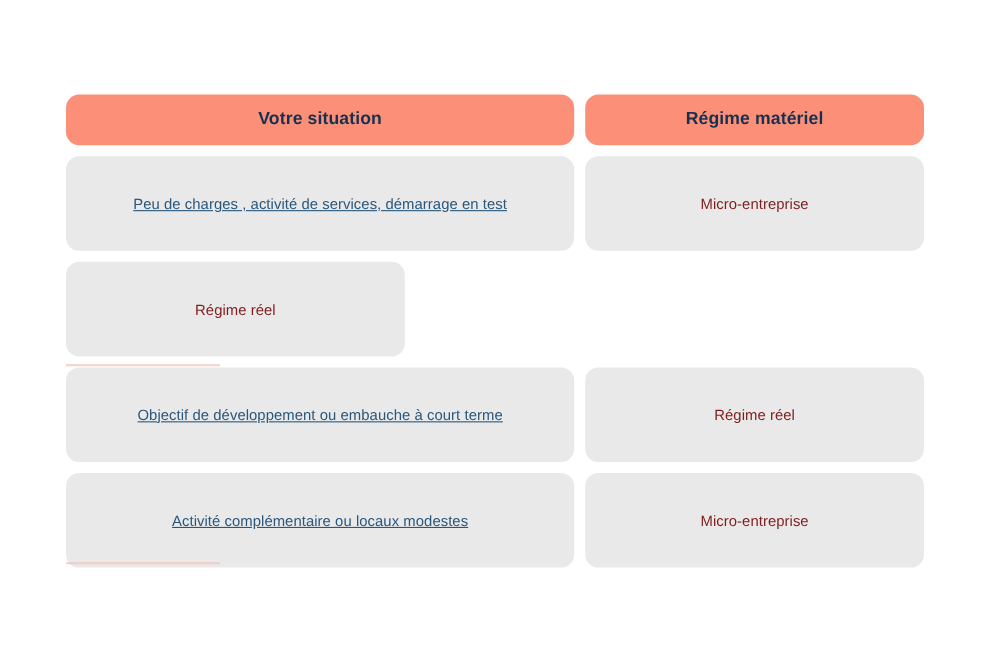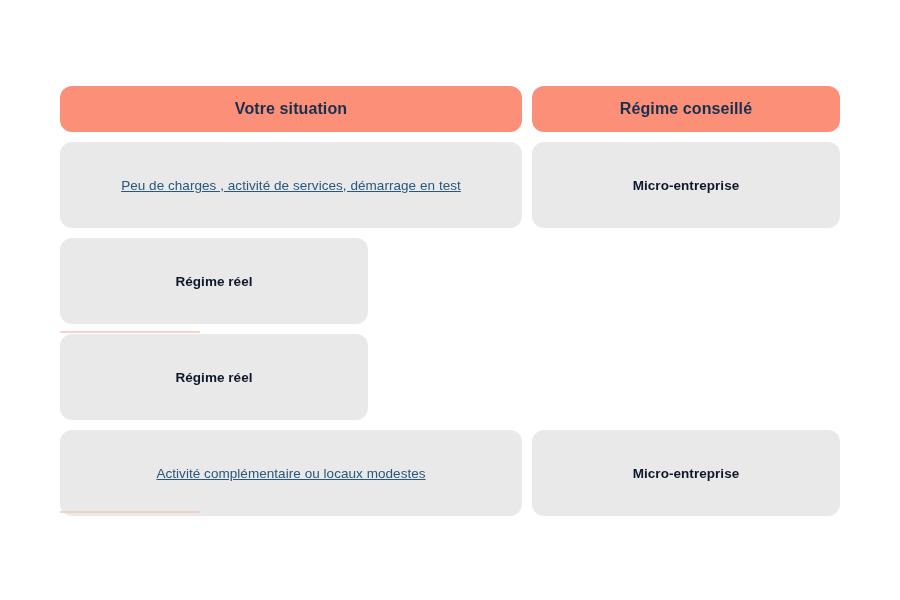--- a/index.html
+++ b/index.html
@@ -77,23 +77,23 @@
 
   .body-row .col-situation {
     color: #2a577c;
     font-size: 13.5px;
     font-weight: normal;
     letter-spacing: 0.05px;
     text-decoration: underline;
   }
 
   .body-row .col-regime {
-    color: #0f172a;
+    color: #7f1d1d;
     font-size: 13.5px;
-    font-weight: bold;
+    font-weight: normal;
     letter-spacing: 0.05px;
   }
 
   
   .rule-artifact {
     position: absolute;
     left: 60px;
     width: 140px;
     height: 2px;
     background: #f3c6bb;
@@ -105,33 +105,34 @@
 </style>
 </head>
 <body>
 
 <div class="page">
 
   <div class="compare-table">
 
     <div class="table-row header-row">
       <div class="cell col-situation">Votre situation</div>
-      <div class="cell col-regime">Régime conseillé</div>
+      <div class="cell col-regime">Régime matériel</div>
     </div>
 
     <div class="table-row body-row">
       <div class="cell col-situation">Peu de charges , activité de services, démarrage en test</div>
       <div class="cell col-regime">Micro-entreprise</div>
     </div>
 
     <div class="table-row body-row">
       <div class="cell col-regime">Régime réel</div>
     </div>
 
     <div class="table-row body-row">
+      <div class="cell col-situation">Objectif de développement ou embauche à court terme</div>
       <div class="cell col-regime">Régime réel</div>
     </div>
 
     <div class="table-row body-row">
       <div class="cell col-situation">Activité complémentaire ou locaux modestes</div>
       <div class="cell col-regime">Micro-entreprise</div>
     </div>
 
   </div>
 

